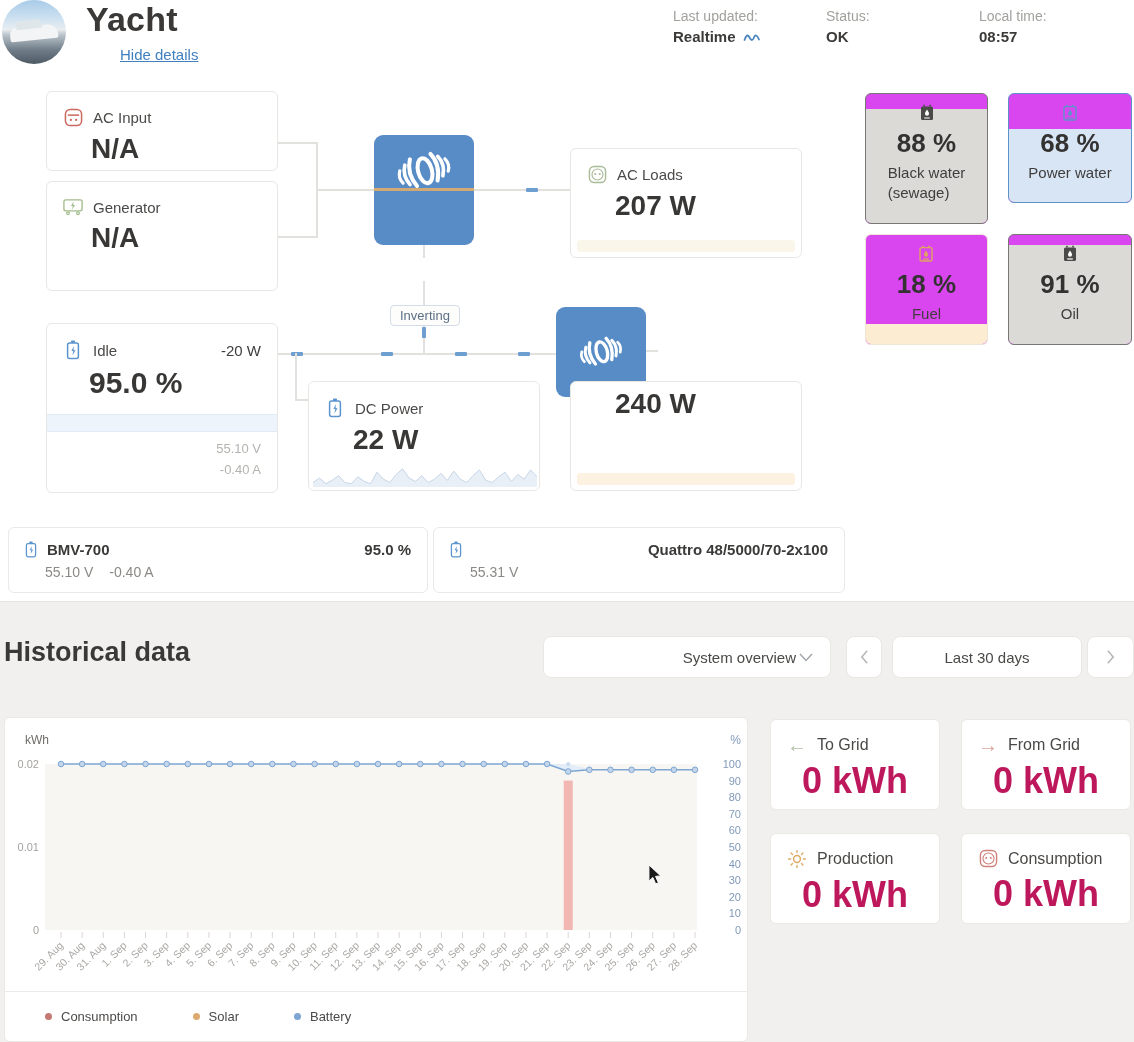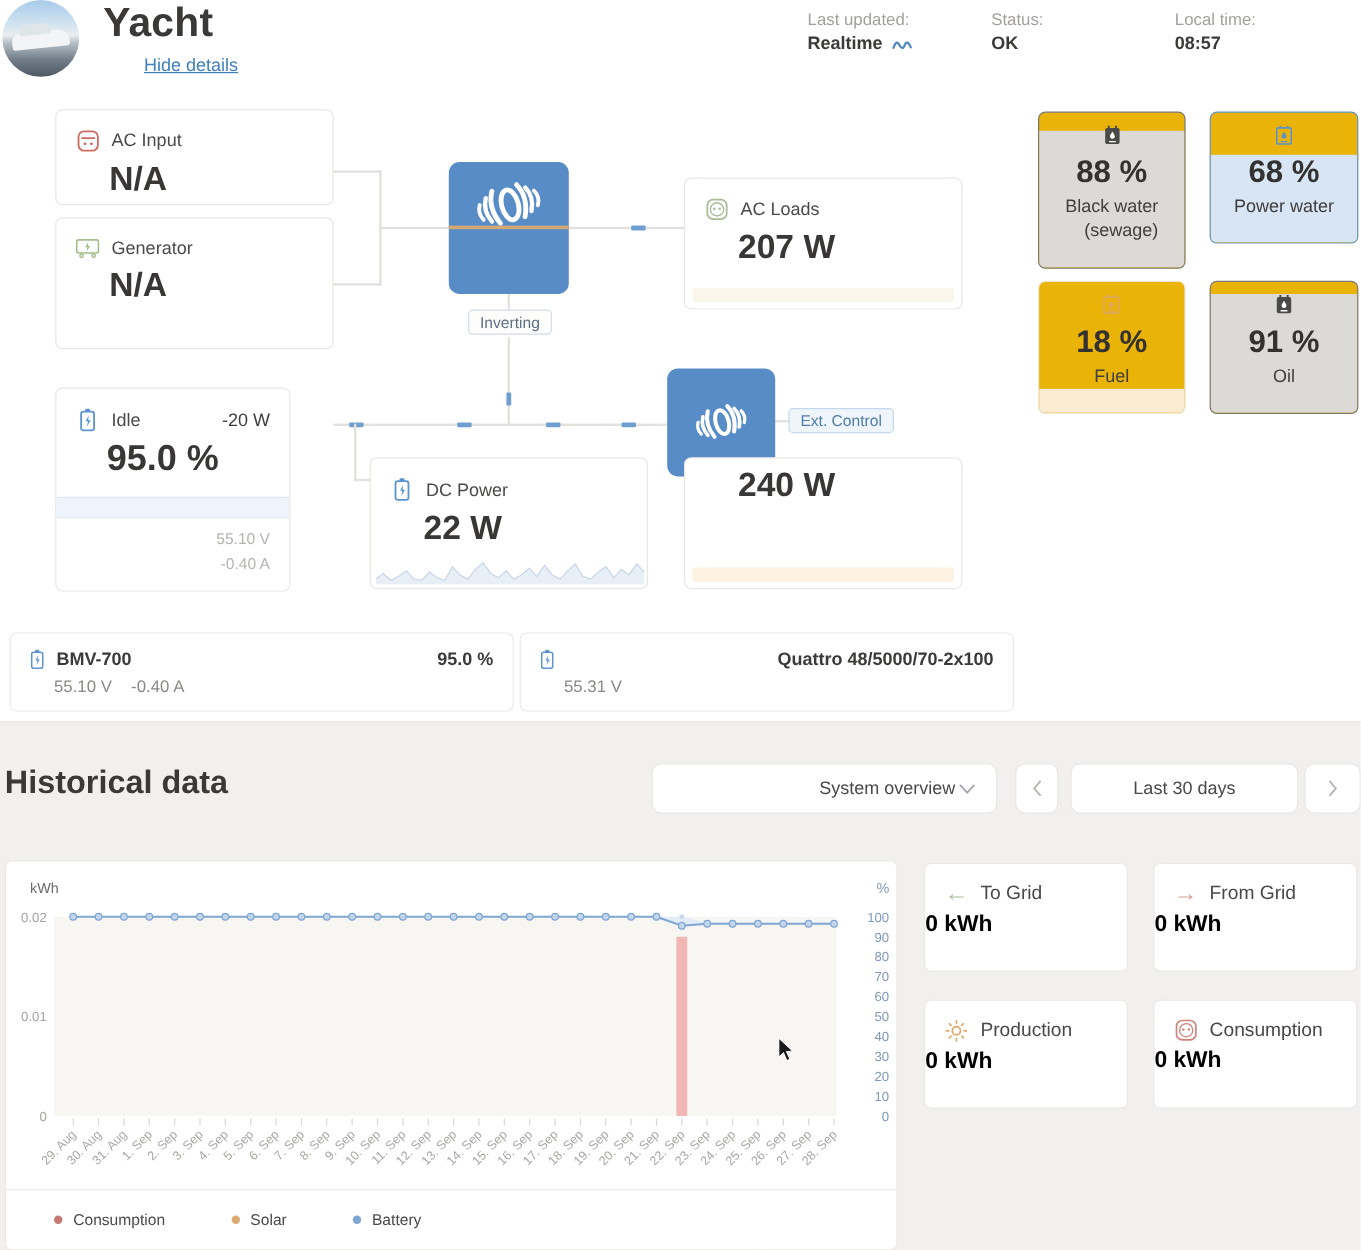--- a/index.html
+++ b/index.html
@@ -29,32 +29,32 @@
   .card .val { padding:6px 16px 0 44px; font-size:28px; font-weight:600; color:#383736; }
   .icon { display:inline-flex; align-items:center; justify-content:center; width:20px; flex:0 0 20px; }
 
   
   .line { position:absolute; background:#e3e1de; }
   .bluedash { position:absolute; background:#6f9ed1; border-radius:1px; }
 
   .vbox { position:absolute; background:#588cc6; border-radius:9px; display:flex; justify-content:center; }
   .vbox .tanline { position:absolute; left:0; right:0; height:3px; background:#d2a873; }
   .state-badge { position:absolute; background:#fdfdfc; border:1px solid #d3dce8; border-radius:4px;
-    font-size:13px; color:#5c6f85; padding:2px 9px; white-space:nowrap; }
+    font-size:13px; color:#5c6f85; padding:2px 9px; white-space:nowrap;margin-top:47px; }
   .ext-badge { background:#eef5fb; border-color:#c3d8ec; color:#527ca8; }
 
   .soc-strip { position:absolute; left:0; right:0; top:90px; height:18px; background:#eef4fb;
     border-top:1px solid #e0ebf7; border-bottom:1px solid #e0ebf7; }
   .batt-foot { position:absolute; right:16px; top:114px; text-align:right; font-size:13px; color:#b5b3af; line-height:21px; }
 
   .mini-strip { position:absolute; left:6px; right:6px; bottom:5px; height:12px; border-radius:3px; }
 
   
-  .tank { position:absolute; background:#eab308; border-radius:6px; overflow:hidden;
-    display:flex; flex-direction:column; align-items:center; text-align:right; }
+  .tank { position:absolute; background:#d946ef; border-radius:6px; overflow:hidden;
+    display:flex; flex-direction:column; align-items:center; text-align:left; }
   .tank .fill { position:absolute; left:0; right:0; bottom:0; z-index:0; }
   .tank .tk-content { position:relative; z-index:1; display:flex; flex-direction:column; align-items:center; padding-top:9px; }
   .tank .tk-val { font-size:26px; font-weight:600; color:#333231; margin-top:5px; }
   .tank .tk-lbl { font-size:15px; color:#3f3e3d; line-height:20px; margin-top:4px; }
 
   
   .dev-card { position:absolute; background:#fff; border:1px solid #ebe9e6; border-radius:6px; cursor:pointer; }
   .dev-row1 { display:flex; align-items:center; gap:8px; padding:13px 16px 0 14px;justify-content:space-between; }
   .dev-name { font-size:15px; font-weight:600; color:#3b3a39; }
   .dev-soc { margin-left:auto; font-size:15px; font-weight:600; color:#3b3a39; }
@@ -67,21 +67,21 @@
     display:flex; align-items:center; font-size:15px; color:#4a4947; cursor:pointer; }
   .chart-card { left:4px; top:717px; width:744px; height:325px; background:#fff; border:1px solid #ebe9e6;
     border-radius:6px; overflow:hidden; }
   .legend { position:absolute; left:0; right:0; top:273px; bottom:0; border-top:1px solid #eceae7;
     display:flex; align-items:center; padding-left:40px; gap:55px; }
   .legend-item { display:flex; align-items:center; gap:9px; font-size:13px; color:#4c4a48; cursor:pointer; }
   .legend-dot { width:7px; height:7px; border-radius:50%; }
 
   .sum-card { position:absolute; width:170px; height:91px; background:#fff; border:1px solid #ebe9e6; border-radius:6px; }
   .sum-hdr { display:flex; align-items:center; gap:10px; padding:15px 0 0 16px; font-size:16px; color:#4a4947; }
-  .sum-val { text-align:left; margin-top:5px; font-size:19px; font-weight:600; color:#000000; }
+  .sum-val { text-align:center; margin-top:5px; font-size:36px; font-weight:600; color:#be185d; }
   .arrow-glyph { font-size:20px; line-height:1; }
 
   svg { display:block; }
 </style>
 </head>
 <body>
 
 <div id="page">
 
   <div class="abs avatar"></div>
@@ -149,21 +149,21 @@
             <path d="M11.6 3 L8.8 8 h2 L9.8 12 L13.4 6.8 h-2.1 Z" fill="currentColor"></path>
             <circle cx="5.5" cy="15.8" r="1.5" fill="none" stroke="currentColor" stroke-width="1.3"></circle>
             <circle cx="16.5" cy="15.8" r="1.5" fill="none" stroke="currentColor" stroke-width="1.3"></circle>
           </svg>
       </span>
       <span class="lbl">Generator</span>
     </div>
     <div class="val">N/A</div>
   </div>
 
-  <div class="card" style="left:46px; top:323px; width:196px; height:170px;">
+  <div class="card" style="left:46px; top:323px; width:232px; height:170px;">
     <div class="hdr">
       <span class="icon" style="color:#5b94cf;">
         <svg width="14" height="20" viewBox="0 0 14 20">
             <rect x="5" y="0.6" width="4" height="2.4" rx="0.8" fill="currentColor"></rect>
             <rect x="1.6" y="3" width="10.8" height="15.6" rx="2" fill="none" stroke="currentColor" stroke-width="1.5"></rect>
             <path d="M7.8 6.2 L5.4 11 h1.9 L6.4 15.4 L9.6 10.2 H7.6 Z" fill="currentColor"></path>
           </svg>
       </span>
       <span class="lbl">Idle</span>
       <span class="right">-20 W</span>

